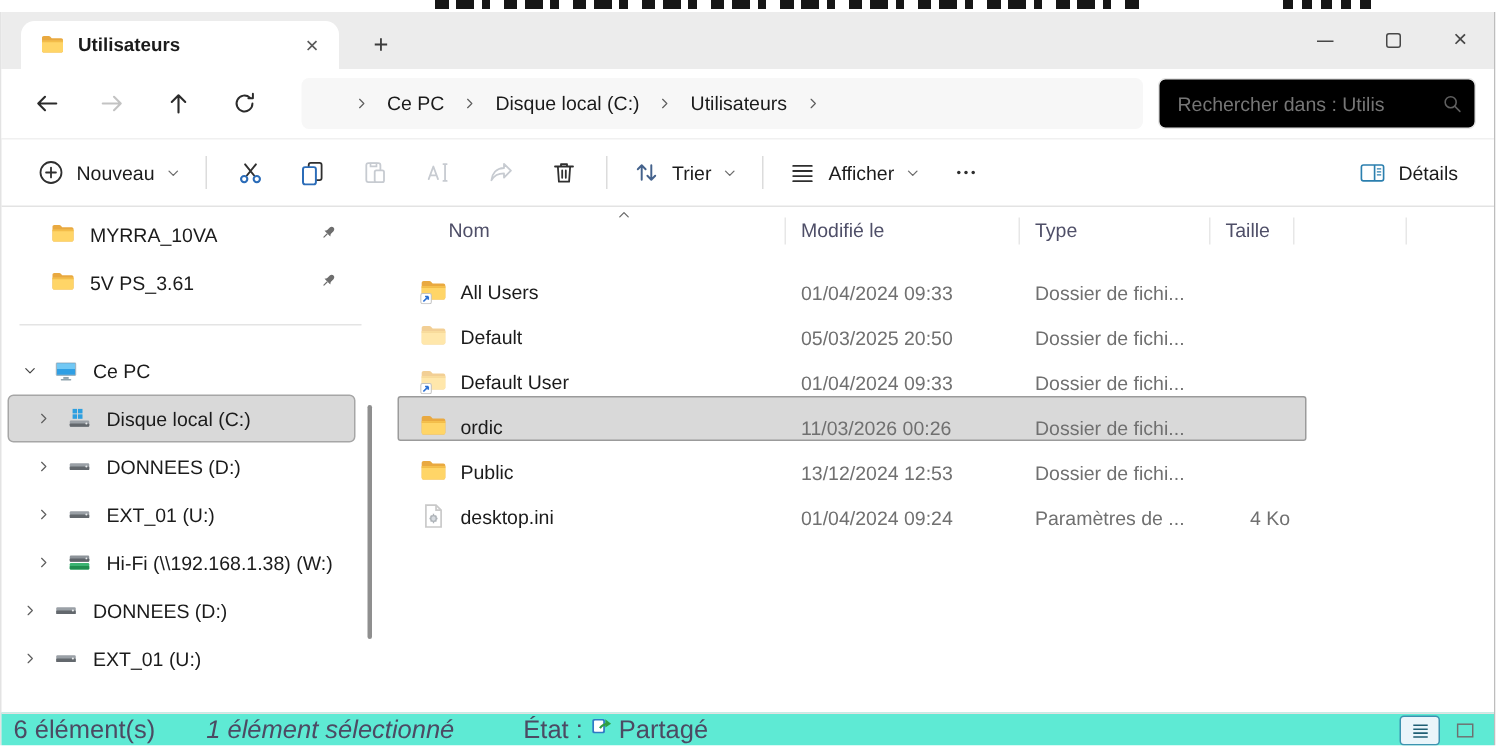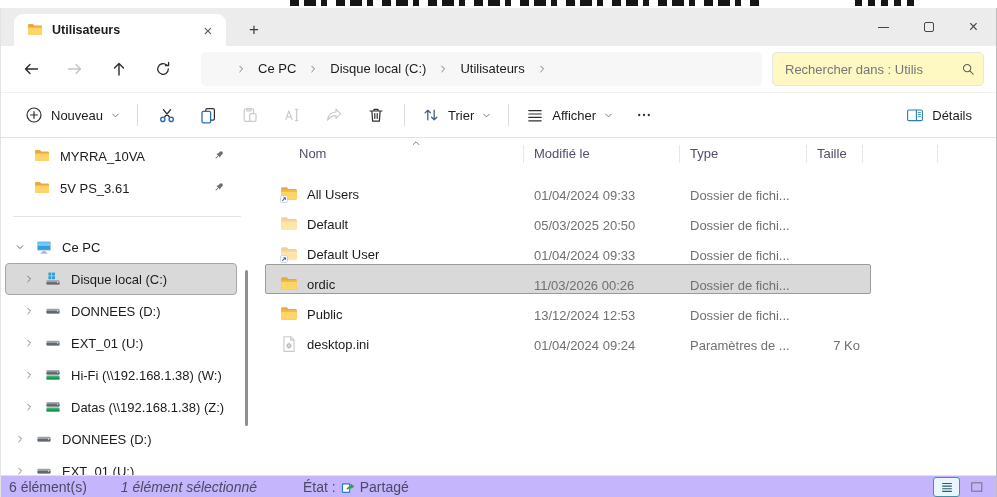--- a/index.html
+++ b/index.html
@@ -39,21 +39,21 @@
   .crumbbar { flex: 1; height: 34px; background: #f7f7f7; border-radius: 5px; margin: 0 10px 0 16px;
     display: flex; align-items: center; padding: 0 4px 0 10px; gap: 1px; }
   .crumb { padding: 0 9px; height: 26px; line-height: 26px; border-radius: 3px; white-space: nowrap; }
   .crumb-sep { width: 14px; height: 14px; display: grid; place-items: center; flex: none; }
   .icon16 { width: 16px; height: 16px; display: inline-block; }
   .icon18 { width: 18px; height: 18px; display: inline-block; }
   .icon14 { width: 14px; height: 14px; display: inline-block; }
   .icon10 { width: 10px; height: 10px; display: inline-block; }
   .icon9  { width: 9px;  height: 9px;  display: inline-block; }
   .crumbbar .icon16 { margin: 0 4px 0 2px; }
-  .searchbox { width: 212px; height: 34px; background: #fef9c3; border: 1px solid #e5e5e5; border-radius: 5px;
+  .searchbox { width: 212px; height: 34px; background: #000000; border: 1px solid #e5e5e5; border-radius: 5px;
     display: flex; align-items: center; padding: 0 8px 0 12px; flex: none; }
   .search-text { flex: 1; white-space: nowrap; overflow: hidden; color: #767676; }
 
   
   .toolbar { height: 46px; display: flex; align-items: center; border-top: 1px solid #f0f0f0; border-bottom: 1px solid #e3e3e3; padding: 0 14px; flex: none; }
   .tbtn { display: flex; align-items: center; gap: 8px; padding: 0 10px; height: 34px; border-radius: 4px; white-space: nowrap; }
   .ibtn { width: 42px; height: 34px; display: grid; place-items: center; border-radius: 4px; flex: none; }
   .tdiv { width: 1px; height: 22px; background: #dcdcdc; margin: 0 7px; flex: none; }
   .spacer { flex: 1; }
   svg { display: block; }
@@ -86,24 +86,24 @@
   .frow { width: 606px; height: 30px; display: flex; align-items: flex-end; border: 1px solid transparent; border-radius: 2px; }
   .frow.selected { background: #d9d9d9; border-color: #9b9b9b; }
   .cell { white-space: nowrap; overflow: hidden; }
   .c-name { width: 258px; display: flex; align-items: center; gap: 9px; padding-left: 14px; }
   .c-name .icon18 { flex: none; }
   .c-mod  { width: 156px; padding-left: 10px; color: #707070; }
   .c-type { width: 127px; padding-left: 10px; color: #707070; }
   .c-size { width: 57px; padding-right: 4px; text-align: right; color: #707070; }
 
   
-  .statusbar { height: 22px; flex: none; border-top: 1px solid #e2e2e2; background: #c4b5fd;
-    display: flex; align-items: center; padding: 0 8px; color: #4c4a63; font-size: 14px; position: relative; }
+  .statusbar { height: 22px; flex: none; border-top: 1px solid #e2e2e2; background: #5eead4;
+    display: flex; align-items: center; padding: 0 8px; color: #4c4a63; font-size: 17px; position: relative; }
   .sb-sel { margin-left: 34px; font-style: italic; }
-  .sb-state { margin-left: 46px; display: flex; align-items: flex-end; gap: 5px; }
+  .sb-state { margin-left: 46px; display: flex; align-items: flex-start; gap: 5px; }
   .sb-views { position: absolute; right: 10px; top: 0; height: 22px; display: flex; align-items: center; gap: 8px; }
   .vbtn-active { width: 27px; height: 20px; background: #eaf5fa; border: 1px solid #3c93b0; border-radius: 3px; display: grid; place-items: center; }
   .vbtn-icons  { width: 18px; height: 16px; display: grid; place-items: center; }
 </style>
 </head>
 <body>
 
 <div class="screen">
 
   <div class="behind-strip">
@@ -456,39 +456,20 @@
               <span class="icon16">
                 <svg viewBox="0 0 16 16" width="100%" height="100%">
                   <rect x="1.5" y="3.3" width="13" height="4.2" rx="0.8" fill="#8d9399"></rect>
                   <rect x="1.5" y="5.3" width="13" height="2.2" rx="0.5" fill="#5f646a"></rect>
                   <circle cx="12.6" cy="5.3" r="0.6" fill="#e9ebed"></circle>
                   <rect x="1.5" y="8.4" width="13" height="4.2" rx="0.8" fill="#3bb371"></rect>
                   <rect x="1.5" y="10.4" width="13" height="2.2" rx="0.5" fill="#1f8d4f"></rect>
                 </svg>
               </span>
               <span class="side-label">Hi-Fi (\\192.168.1.38) (W:)</span>
-            </div>
-            <div class="side-item lvl1">
-              <span class="side-chev">
-                <span class="icon10">
-                  <svg viewBox="0 0 16 16" width="100%" height="100%">
-                    <path d="M6 3.5L10.5 8 6 12.5" fill="none" stroke="#5f5f5f" stroke-width="1.3" stroke-linecap="round" stroke-linejoin="round"></path>
-                  </svg>
-                </span>
-              </span>
-              <span class="icon16">
-                <svg viewBox="0 0 16 16" width="100%" height="100%">
-                  <rect x="1.5" y="3.3" width="13" height="4.2" rx="0.8" fill="#8d9399"></rect>
-                  <rect x="1.5" y="5.3" width="13" height="2.2" rx="0.5" fill="#5f646a"></rect>
-                  <circle cx="12.6" cy="5.3" r="0.6" fill="#e9ebed"></circle>
-                  <rect x="1.5" y="8.4" width="13" height="4.2" rx="0.8" fill="#3bb371"></rect>
-                  <rect x="1.5" y="10.4" width="13" height="2.2" rx="0.5" fill="#1f8d4f"></rect>
-                </svg>
-              </span>
-              <span class="side-label">Datas (\\192.168.1.38) (Z:)</span>
             </div>
             <div class="side-item">
               <span class="side-chev">
                 <span class="icon10">
                   <svg viewBox="0 0 16 16" width="100%" height="100%">
                     <path d="M6 3.5L10.5 8 6 12.5" fill="none" stroke="#5f5f5f" stroke-width="1.3" stroke-linecap="round" stroke-linejoin="round"></path>
                   </svg>
                 </span>
               </span>
               <span class="icon16">
@@ -623,21 +604,21 @@
                     <path d="M3.5 1.5h6l3 3v10h-9z" fill="#fff" stroke="#bcbcbc"></path>
                     <path d="M9.5 1.5v3h3" fill="none" stroke="#bcbcbc"></path>
                     <circle cx="8" cy="9.5" r="1.7" fill="#cdd3d9" stroke="#9aa0a6" stroke-width="0.7"></circle>
                     <path d="M8 6.7v1.1M8 11.2v1.1M5.6 9.5h1.1M9.3 9.5h1.1M6.3 7.8l.8.8M8.9 10.4l.8.8M9.7 7.8l-.8.8M6.3 11.2l.8-.8" stroke="#9aa0a6" stroke-width="0.8" fill="none"></path>
                   </svg>
                 </span>
                 <span>desktop.ini</span>
               </div>
               <div class="cell c-mod">01/04/2024 09:24</div>
               <div class="cell c-type">Paramètres de ...</div>
-              <div class="cell c-size">7 Ko</div>
+              <div class="cell c-size">4 Ko</div>
             </div>
           </div>
       </div>
     </div>
 
     <div class="statusbar">
       <span>6 élément(s)</span>
       <span class="sb-sel">1 élément sélectionné</span>
       <span class="sb-state">
         <span>État :</span>

